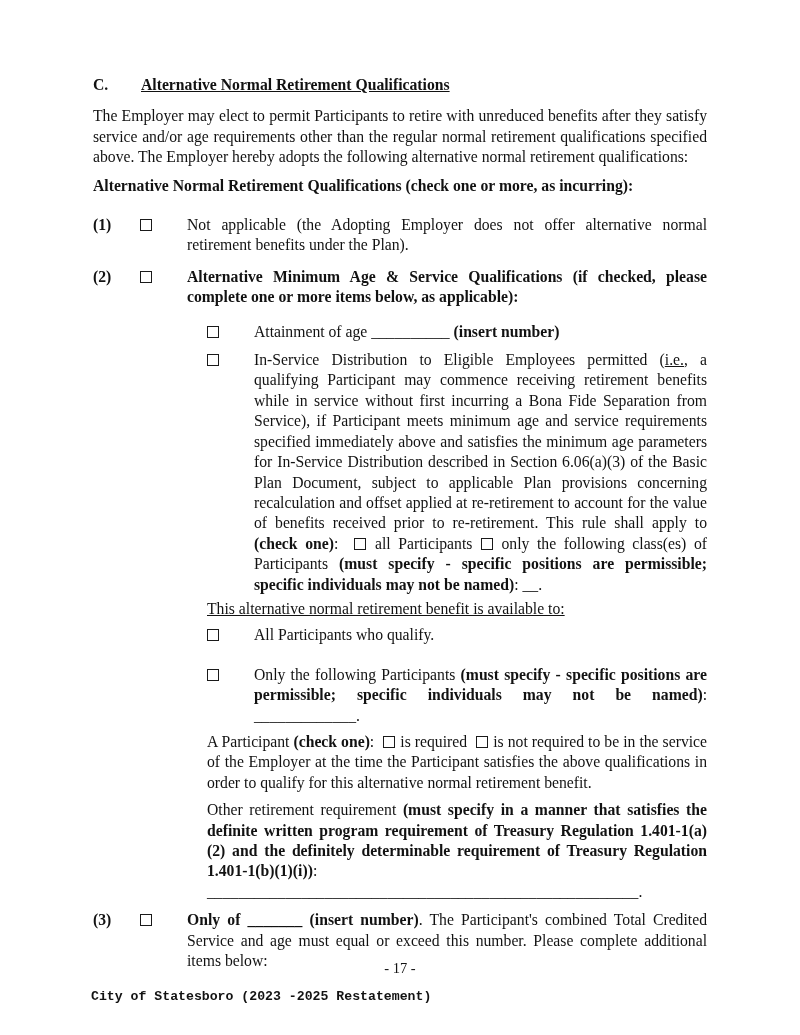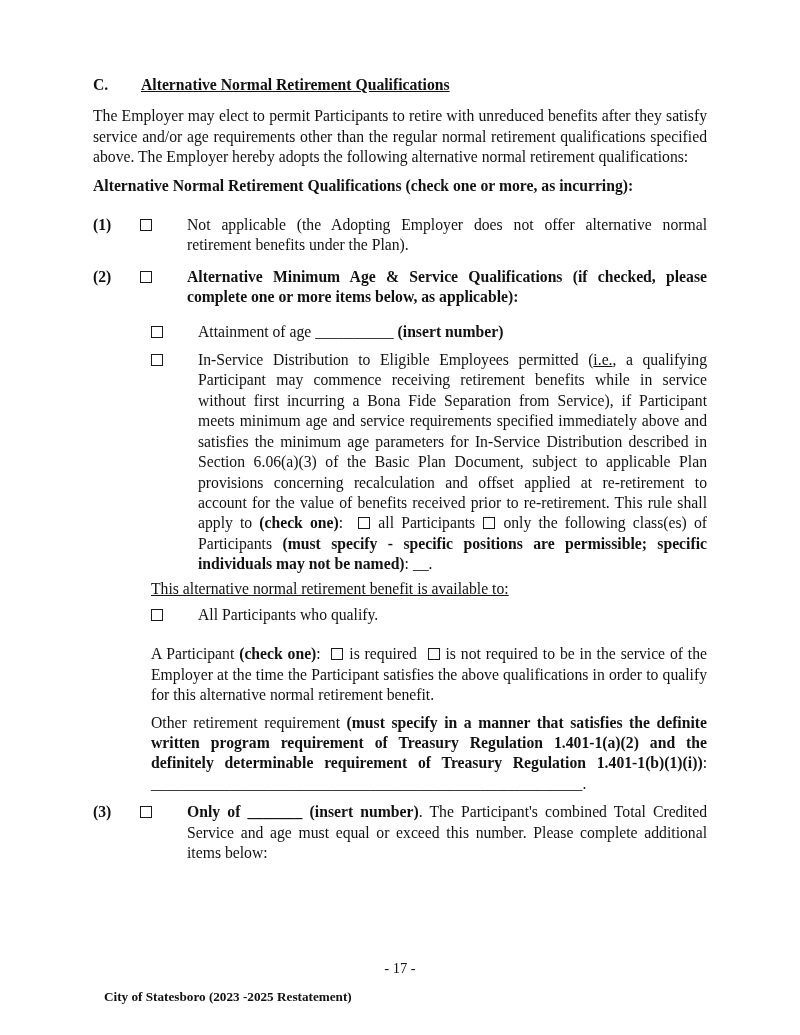--- a/index.html
+++ b/index.html
@@ -19,21 +19,21 @@
   .u{text-decoration:underline;text-align:right;}
   .just{text-align:justify;overflow-wrap:anywhere;}
   .heading{display:flex;margin-bottom:11px;}
   .hnum{width:48px;flex:0 0 48px;}
   #intro{margin-bottom:8px;}
   #subheading{margin-bottom:19px;}
   .item{display:grid;grid-template-columns:47px 47px 1fr;}
   .item1{margin-bottom:11px;}
   .item2{margin-bottom:14px;}
   .item3{margin-bottom:0;}
-  .sub{margin-left:58px;}
+  .sub{margin-left:114px;}
   .subitem{display:grid;grid-template-columns:47px 1fr;}
   .sub-age{margin-bottom:7px;}
   .sub-years{margin-bottom:10px;}
   .sub-inservice{margin-bottom:4px;}
   .avail{margin-bottom:6px;text-decoration:underline;}
   .sub-all{margin-bottom:18px;}
   .sub-only{margin-bottom:6px;}
   .participant{margin-bottom:7px;}
   .other{margin-bottom:8px;}
   .cb{
@@ -43,22 +43,22 @@
     background:#fff;
     box-sizing:content-box;
   }
   .cbcol .cb{margin-top:4px;}
   .cb.inline{vertical-align:-1px;margin:0 1px;}
   .pagenum{
     position:absolute;left:0;top:958px;width:100%;
     text-align:center;font-size:14.5px;
   }
   .footerline{
-    position:absolute;left:104px;top:987px;
-    font-size:13.2px;font-weight:bold;
+    position:absolute;left:91px;top:987px;
+    font-size:13.2px;font-weight:bold;font-family:Liberation Mono, monospace;
   }
 </style>
 </head>
 <body>
 
 <div class="page">
   <div class="content">
 
     <div class="heading" id="heading">
       <span class="hnum b">C.</span>
@@ -94,20 +94,24 @@
         <div class="just"><span>In-Service Distribution to Eligible Employees permitted (</span><span class="u">i.e.</span><span>, a qualifying Participant may commence receiving retirement benefits while in service without first incurring a Bona Fide Separation from Service), if Participant meets minimum age and service requirements specified immediately above and satisfies the minimum age parameters for In-Service Distribution described in Section 6.06(a)(3) of the Basic Plan Document, subject to applicable Plan provisions concerning recalculation and offset applied at re-retirement to account for the value of benefits received prior to re-retirement. This rule shall apply to </span><span class="b">(check one)</span><span>:&nbsp; </span><span class="cb inline"></span><span> all Participants </span><span class="cb inline"></span><span> only the following class(es) of Participants </span><span class="b">(must specify - specific positions are permissible; specific individuals may not be named)</span><span>: __.</span></div>
       </div>
 
       <p class="avail">This alternative normal retirement benefit is available to:</p>
 
       <div class="subitem sub-all">
         <span class="cbcol"><span class="cb"></span></span>
         <div class="just"><span>All Participants who qualify.</span></div>
       </div>
 
+      <div class="subitem sub-only">
+        <span class="cbcol"><span class="cb"></span></span>
+        <div class="just"><span>Only the following Participants </span><span class="b">(must specify - specific positions are permissible; specific individuals may not be named)</span><span>: _____________.</span></div>
+      </div>
 
       <p class="participant just"><span>A Participant </span><span class="b">(check one)</span><span>:&nbsp; </span><span class="cb inline"></span><span> is required&nbsp; </span><span class="cb inline"></span><span> is not required to be in the service of the Employer at the time the Participant satisfies the above qualifications in order to qualify for this alternative normal retirement benefit.</span></p>
 
       <p class="other just"><span>Other retirement requirement </span><span class="b">(must specify in a manner that satisfies the definite written program requirement of Treasury Regulation 1.401-1(a)(2) and the definitely determinable requirement of Treasury Regulation 1.401-1(b)(1)(i))</span><span>: _______________________________________________________.</span></p>
 
     </div>
 
     <div class="item item3">
       <span class="inum b">(3)</span>
       <span class="cbcol"><span class="cb"></span></span>

